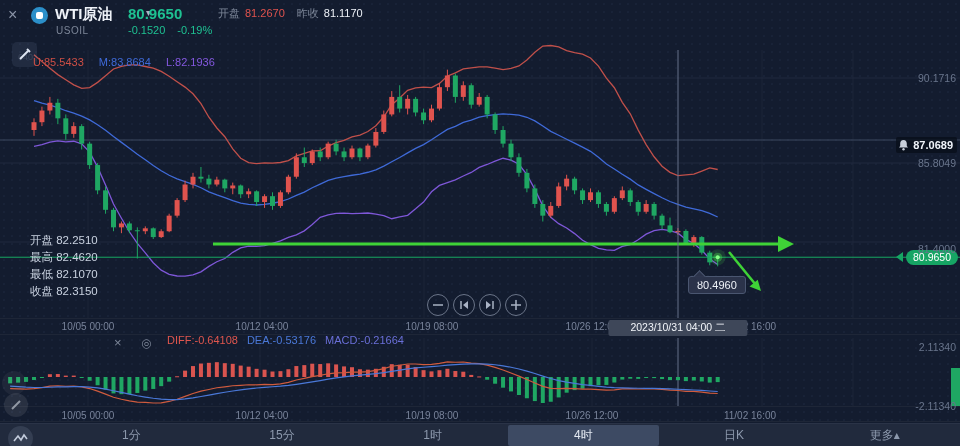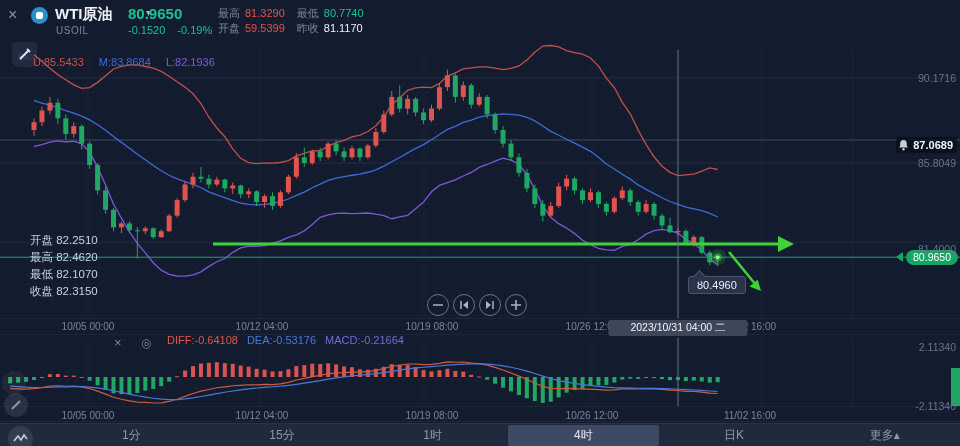--- a/index.html
+++ b/index.html
@@ -384,22 +384,21 @@
   <div class="abs" id="close-x">×</div>
   <div class="abs" id="sym-icon"></div>
   <div class="abs" id="sym-name">WTI原油</div>
   <div class="abs" id="sym-drop">▾</div>
   <div class="abs" id="sym-code">USOIL</div>
   <div class="abs" id="px-last">80.9650</div>
   <div class="abs" id="px-chg">
     <span>-0.1520</span><span>-0.19%</span>
   </div>
   <div class="abs" id="stats">
-      <div class="stat-row"><div class="stat-lbl" style="display: inline;">最高</div><div class="stat-val v-red" style="display: inline;">81.3290</div><div class="stat-lbl" style="display: inline;">最低</div><div class="stat-val v-green" style="display: inline;">80.7740</div></div>
-      <div class="stat-row"><div class="stat-lbl" style="display: inline;">开盘</div><div class="stat-val v-red" style="display: inline;">59.5399</div><div class="stat-lbl" style="display: inline;">昨收</div><div class="stat-val v-white" style="display: inline;">81.1170</div></div>
+      <div class="stat-row"><div class="stat-lbl" style="display: inline;">开盘</div><div class="stat-val v-red" style="display: inline;">81.2670</div><div class="stat-lbl" style="display: inline;">昨收</div><div class="stat-val v-white" style="display: inline;">81.1170</div></div>
     </div>
   <div class="abs" id="wm640">640</div>
   <div class="abs" id="draw-tool">
     <svg width="25" height="25">
       <line x1="8" y1="17" x2="16" y2="9" stroke="#dfe6f2" stroke-width="2"></line>
       <line x1="15" y1="7" x2="18" y2="10" stroke="#dfe6f2" stroke-width="2"></line>
     </svg>
   </div>
 
   <div class="abs" id="boll">

